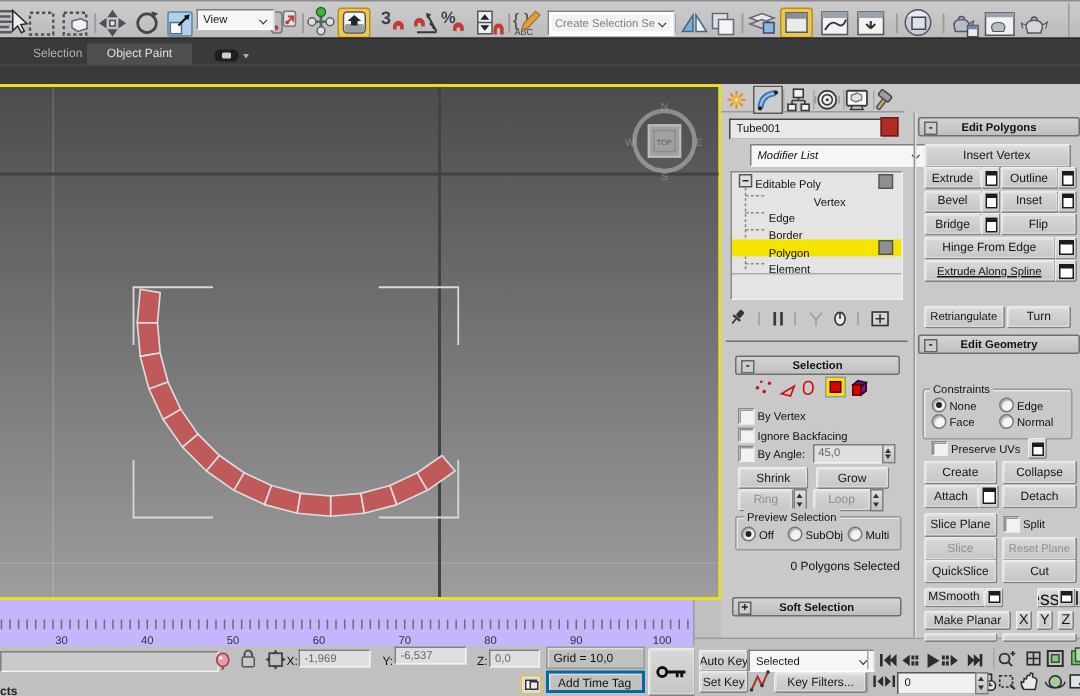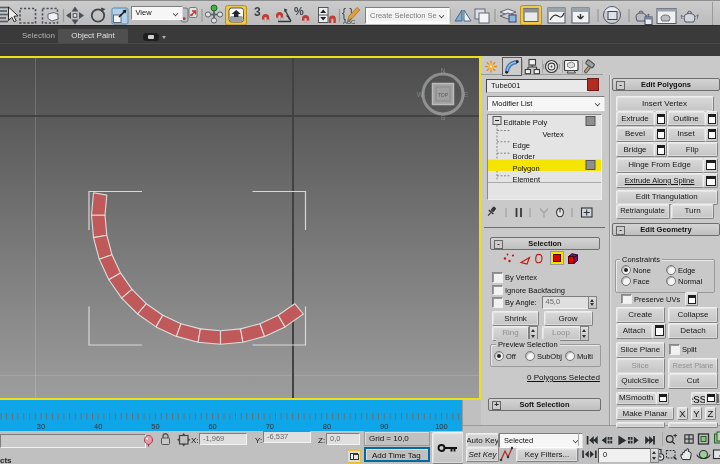--- a/index.html
+++ b/index.html
@@ -220,21 +220,21 @@
       <text x="443" y="62" font-size="7" fill="rgba(230,235,240,.30)" text-anchor="middle">S</text>
       <text x="420" y="39" font-size="7" fill="rgba(230,235,240,.30)" text-anchor="middle">W</text>
       <text x="466" y="39" font-size="7" fill="rgba(230,235,240,.30)" text-anchor="middle">E</text>
       <rect x="432.5" y="25.5" width="21" height="21" fill="#a0a0a0" stroke="#bcbcbc" stroke-width="1.5"></rect>
       <rect x="436" y="29" width="14" height="14" fill="none" stroke="#8a8a8a" stroke-width="1"></rect>
       <text x="443" y="38.5" font-size="5" fill="#5a5a5a" text-anchor="middle">TOP</text>
     </g>
   </svg>
 </div>
 
-<div class="abs" id="trackbar" style="left:0;top:400px;width:463px;height:31px;background:#0ea5e9;border-right:1px solid #9a9a9a;box-sizing:border-box;">
+<div class="abs" id="trackbar" style="left:0;top:400px;width:463px;height:31px;background:#c4b5fd;border-right:1px solid #9a9a9a;box-sizing:border-box;">
   <svg width="463" height="31" style="position:absolute;left:0;top:0" id="rulersvg">
       <line x1="1.0" y1="13" x2="1.0" y2="19.5" stroke="#6e6e6e" stroke-width="1"></line>
       <line x1="6.7" y1="13" x2="6.7" y2="19.5" stroke="#6e6e6e" stroke-width="1"></line>
       <line x1="12.4" y1="13" x2="12.4" y2="19.5" stroke="#6e6e6e" stroke-width="1"></line>
       <line x1="18.1" y1="13" x2="18.1" y2="19.5" stroke="#6e6e6e" stroke-width="1"></line>
       <line x1="23.8" y1="13" x2="23.8" y2="19.5" stroke="#6e6e6e" stroke-width="1"></line>
       <line x1="29.6" y1="13" x2="29.6" y2="19.5" stroke="#6e6e6e" stroke-width="1"></line>
       <line x1="35.3" y1="13" x2="35.3" y2="19.5" stroke="#6e6e6e" stroke-width="1"></line>
       <line x1="41.0" y1="13" x2="41.0" y2="19.5" stroke="#6e6e6e" stroke-width="1"></line>
       <line x1="46.7" y1="13" x2="46.7" y2="19.5" stroke="#6e6e6e" stroke-width="1"></line>
@@ -352,21 +352,21 @@
   <div class="btn" style="left:432px;top:1px;width:30px;height:29.5px;">
     <svg width="24" height="16">
         <circle cx="5.5" cy="8" r="3" fill="none" stroke="#111" stroke-width="1.9"></circle>
         <path d="M8.5,8 h12.5 m-2.5,0 v3.5 m-3,-3.5 v3.5" stroke="#111" stroke-width="1.9" fill="none"></path>
       </svg>
   </div>
 </div>
 
 <div class="abs" id="animbar" style="left:463px;top:425px;width:257px;height:39px;background:#c0c0c0;border-top:1px solid #9a9a9a;box-sizing:border-box;">
   <div class="btn" style="left:3px;top:7px;width:31px;height:13px;">Auto Key</div>
-  <div class="btn" style="left:3px;top:21px;width:31px;height:13px;font-style:italic;">Set Key</div>
+  <div class="btn" style="left:3px;top:21px;width:31px;height:13px;">Set Key</div>
   <div class="combo" style="left:36px;top:7px;width:78px;height:13px;line-height:13px;">Selected<span class="carrow"></span></div>
   <svg width="257" height="39" style="position:absolute;left:0;top:0">
 
     <path d="M38,34 l4,-9 l3,6 l4,-9" fill="none" stroke="#b03030" stroke-width="1.3"></path>
     <circle cx="38" cy="34" r="1.2" fill="#333"></circle>
       <circle cx="45" cy="31" r="1.2" fill="#333"></circle>
       <circle cx="49" cy="22" r="1.2" fill="#333"></circle>
 
     <g fill="#2a2d30" transform="translate(158,14) scale(0.88) translate(-158,-14)">
       <path d="M119,9.5 v9.5 h2 v-9.5 Z M127,9.5 l-5,4.7 l5,4.7 Z M131.5,9.5 l-5,4.7 l5,4.7 Z"></path>
@@ -476,21 +476,21 @@
 
     <g transform="translate(109,9) rotate(38)">
       <rect x="-5.5" y="-4" width="8.5" height="4.6" rx="1.2" fill="#9aa0a6" stroke="#444"></rect>
       <rect x="-1.2" y="0.6" width="2.6" height="7.5" rx="1" fill="#caa26a" stroke="#555"></rect>
     </g>
   </svg>
 
   <div class="combo" style="left:5px;top:23px;width:98px;height:12px;line-height:12px;border-radius:0;background:#e9e9e9;border-color:#444 #bbb #bbb #444;">Tube001</div>
   <div class="abs" style="left:106px;top:22px;width:12px;height:13px;background:#b22c24;border:1px solid #6e1a16;box-sizing:border-box;"></div>
 
-  <div class="combo" style="left:6px;top:40px;width:112px;height:13px;line-height:13px;">Modifier List<span class="carrow"></span></div>
+  <div class="combo" style="left:19px;top:40px;width:112px;height:13px;line-height:13px;font-style:italic;">Modifier List<span class="carrow"></span></div>
 
   <div class="abs" style="left:5.5px;top:58px;width:115px;height:86px;background:#e4e4e4;border:1px solid #8a8a8a;border-bottom-color:#eee;border-right-color:#eee;box-sizing:border-box;">
     <svg width="113" height="84" style="position:absolute;left:0;top:0">
       <g stroke="#888" stroke-dasharray="2,1.5" stroke-width="1">
         <line x1="9" y1="10" x2="9" y2="66"></line>
         <line x1="9" y1="15.5" x2="22" y2="15.5"></line>
           <line x1="9" y1="26.8" x2="22" y2="26.8"></line>
         <line x1="9" y1="38.2" x2="22" y2="38.2"></line>
           <line x1="9" y1="49.5" x2="22" y2="49.5"></line>
         <line x1="9" y1="60.8" x2="22" y2="60.8"></line>
@@ -563,21 +563,21 @@
   <div class="btn dis" style="left:60.5px;top:269.5px;width:37px;height:13px;">Loop</div>
   <div class="spin" style="left:99px;top:269.5px;height:13px;"></div>
   <div class="abs" style="left:9px;top:288px;width:109px;height:21px;border:1px solid #9a9a9a;box-shadow:1px 1px 0 #e8e8e8 inset;border-radius:2px;"></div>
   <div class="lbl" style="left:15px;top:283px;background:#c9c9c9;padding:0 2px;">Preview Selection</div>
   <div class="rad on" style="left:13px;top:295px;"></div>
     <div class="lbl" style="left:25px;top:295px;">Off</div>
   <div class="rad" style="left:44px;top:295px;"></div>
     <div class="lbl" style="left:56px;top:295px;">SubObj</div>
   <div class="rad" style="left:84px;top:295px;"></div>
     <div class="lbl" style="left:96px;top:295px;">Multi</div>
-  <div class="lbl" style="left:46px;top:316px;font-size:8px;text-decoration:underline;">0 Polygons Selected</div>
+  <div class="lbl" style="left:46px;top:316px;font-size:8px;">0 Polygons Selected</div>
   <div class="hdr" style="left:7px;top:342px;width:111px;height:11px;">Soft Selection<span class="hbox">+</span></div>
 
   <div class="abs" style="left:128px;top:19px;width:1px;height:350px;background:#989898;"></div>
   <div class="abs" style="left:129px;top:19px;width:1px;height:350px;background:#dedede;"></div>
 
   <div class="hdr" style="left:131px;top:22px;width:106px;height:11px;">Edit Polygons<span class="hbox">-</span></div>
   <div class="btn" style="left:134.5px;top:39.5px;width:96px;height:14px;">Insert Vertex</div>
   <div class="btn" style="left:134.5px;top:55px;width:37px;height:13px;">Extrude</div>
     <div class="sq" style="left:173px;top:55px;width:11px;height:13px;"></div>
   <div class="btn" style="left:185.5px;top:55px;width:37px;height:13px;">Outline</div>
@@ -586,21 +586,20 @@
     <div class="sq" style="left:173px;top:70.5px;width:11px;height:13px;"></div>
   <div class="btn" style="left:185.5px;top:70.5px;width:37px;height:13px;">Inset</div>
     <div class="sq" style="left:224px;top:70.5px;width:11px;height:13px;"></div>
   <div class="btn" style="left:134.5px;top:86px;width:37px;height:13px;">Bridge</div>
     <div class="sq" style="left:173px;top:86px;width:11px;height:13px;"></div>
   <div class="btn" style="left:185.5px;top:86px;width:49.5px;height:13px;">Flip</div>
   <div class="btn" style="left:134.5px;top:101.5px;width:86px;height:13px;">Hinge From Edge</div>
     <div class="sq" style="left:222px;top:101.5px;width:13px;height:13px;"></div>
   <div class="btn" style="left:134.5px;top:117px;width:86px;height:13px;font-size:7.5px;text-decoration:underline;">Extrude Along Spline</div>
     <div class="sq" style="left:222px;top:117px;width:13px;height:13px;"></div>
-  <div class="btn" style="left:134.5px;top:133.5px;width:100.5px;height:13px;">Edit Triangulation</div>
   <div class="btn" style="left:134.5px;top:147.5px;width:52px;height:13px;font-size:7.5px;">Retriangulate</div>
   <div class="btn" style="left:190px;top:147.5px;width:41px;height:13px;">Turn</div>
 
   <div class="hdr" style="left:131px;top:167px;width:106px;height:11px;">Edit Geometry<span class="hbox">-</span></div>
   <div class="abs" style="left:134px;top:203px;width:98px;height:32px;border:1px solid #9a9a9a;box-shadow:1px 1px 0 #e8e8e8 inset;border-radius:2px;"></div>
   <div class="lbl" style="left:139px;top:198px;background:#c9c9c9;padding:0 2px;">Constraints</div>
   <div class="rad on" style="left:140px;top:209px;"></div>
     <div class="lbl" style="left:152px;top:209px;">None</div>
   <div class="rad" style="left:185px;top:209px;"></div>
     <div class="lbl" style="left:197px;top:209px;">Edge</div>

